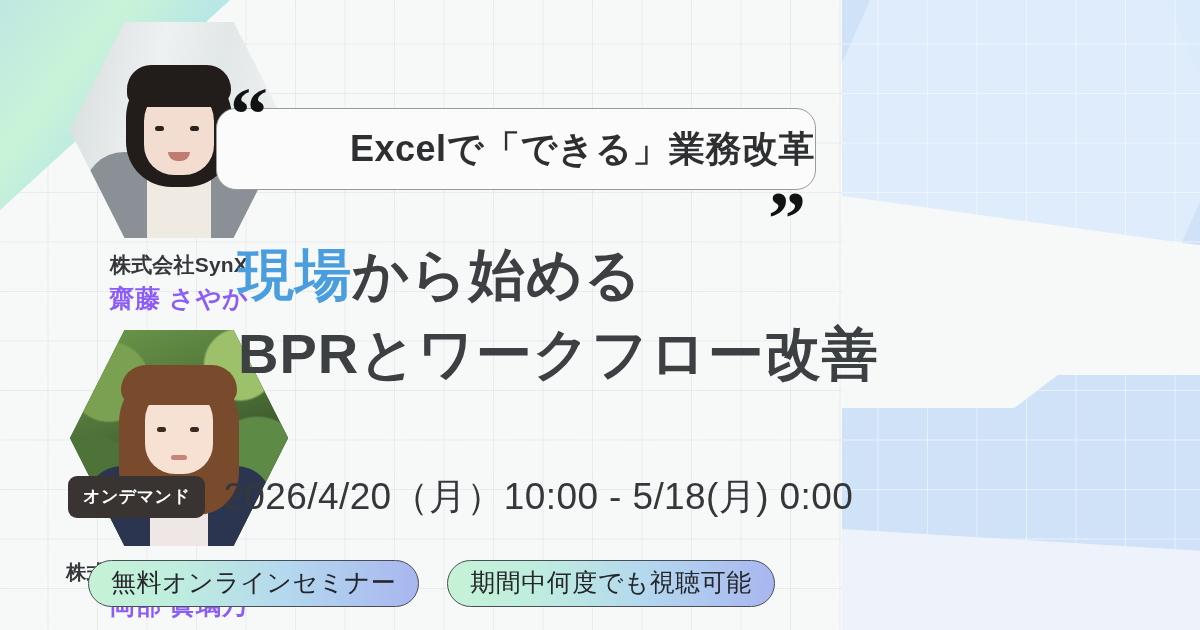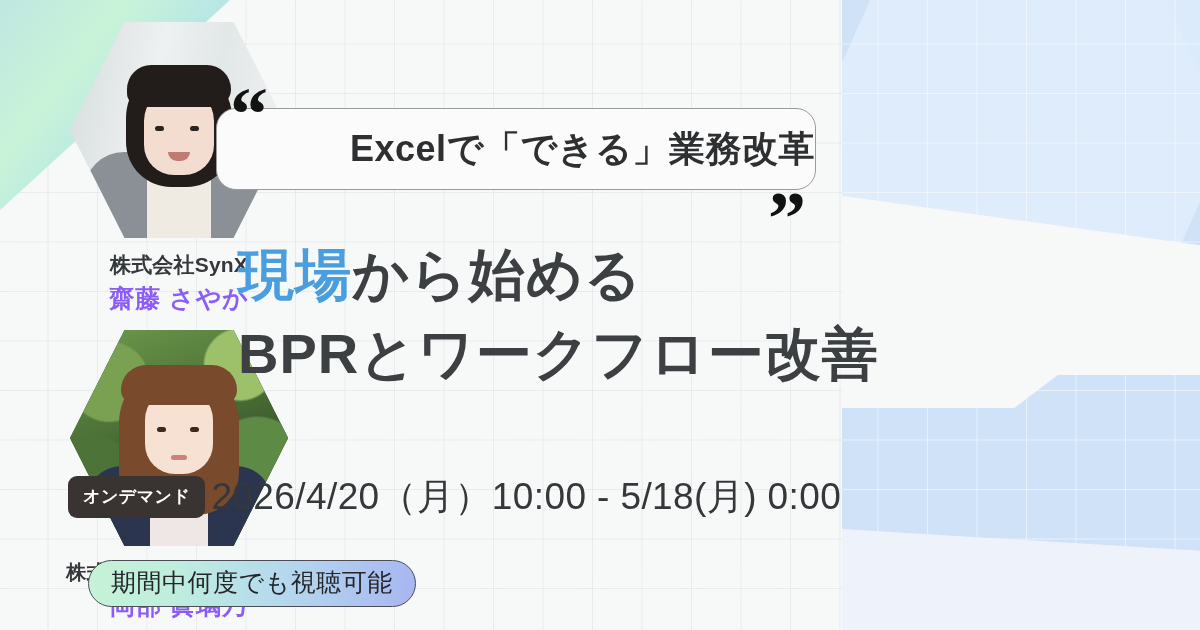--- a/index.html
+++ b/index.html
@@ -299,21 +299,21 @@
     line-height:1.26;
     white-space:nowrap;
   }
   .hl-accent { color:#4a9ede; }
   .headline-line.l2 { margin-top:8px; }
 
   
   .date-row {
     position:absolute;
     left:68px; top:472px;
-    display:flex; align-items:center; gap:6px;
+    display:flex; align-items:center; gap:18px;
   }
   .ondemand-badge {
     background:#393332;
     color:#ffffff;
     font-size:17px;
     font-weight:700;
     padding:9px 15px 10px;
     border-radius:9px;
     letter-spacing:.5px;
     white-space:nowrap;
@@ -408,17 +408,18 @@
       <div class="headline-line l1"><span class="hl-accent">現場</span><span>から始める</span></div>
       <div class="headline-line l2">BPRとワークフロー改善</div>
     </div>
 
     <div class="date-row">
       <span class="ondemand-badge">オンデマンド</span>
       <span class="date-text">2026/4/20（月）10:00 - 5/18(月) 0:00</span>
     </div>
 
     <div class="tag-row">
+      <span class="tag-pill">無料オンラインセミナー</span>
       <span class="tag-pill">期間中何度でも視聴可能</span>
     </div>
 
   </div>
 </div>
 
 </body></html>

